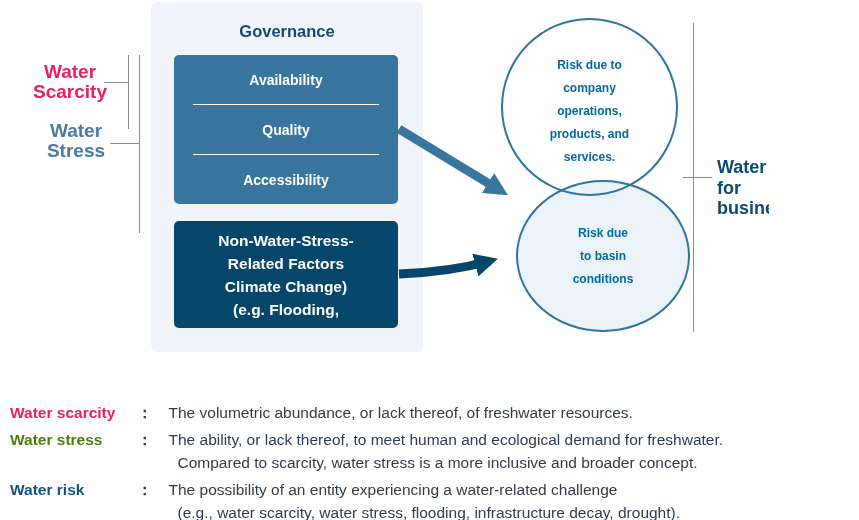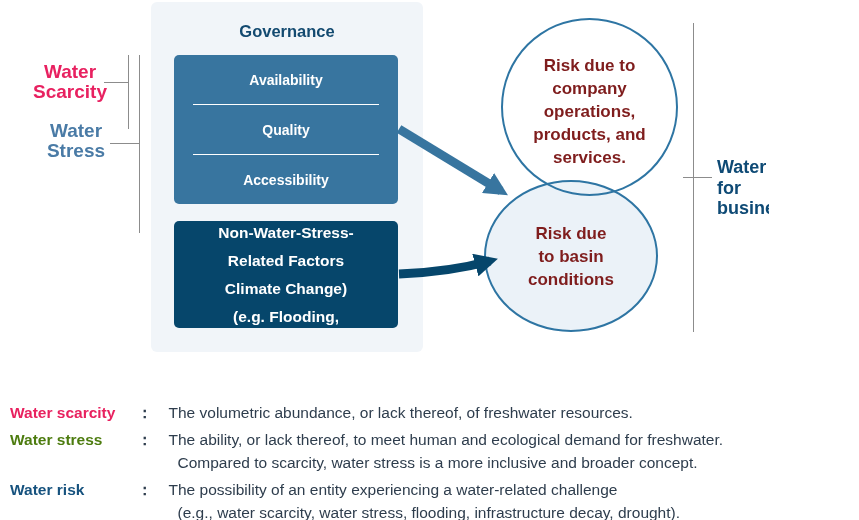--- a/index.html
+++ b/index.html
@@ -17,43 +17,43 @@
   
   .factor-box{position:absolute;left:174px;top:55px;width:224px;height:149px;
               background:#38759f;border-radius:5px;display:flex;flex-direction:column;}
   .factor-row{flex:1;display:flex;align-items:center;justify-content:center;
               color:#ffffff;font-weight:bold;font-size:14px;}
   .factor-divider{height:1px;background:#ffffff;margin:0 19px;flex:none;}
 
   
   .dark-box{position:absolute;left:174px;top:221px;width:224px;height:107px;
             background:#06466b;border-radius:5px;display:flex;flex-direction:column;
-            justify-content:space-between;text-align:center;color:#ffffff;
+            justify-content:center;text-align:center;color:#ffffff;
             font-weight:bold;font-size:15.5px;line-height:23px;}
 
   
   .label-scarcity{position:absolute;left:24px;top:62px;width:92px;text-align:center;
                   color:#e82160;font-weight:bold;font-size:19px;line-height:20px;}
   .label-stress{position:absolute;left:30px;top:121px;width:92px;text-align:center;
                 color:#4a7ba6;font-weight:bold;font-size:19px;line-height:20px;}
 
   
   .line{position:absolute;background:#8c8c8c;}
   .lineA{left:128px;top:55px;width:1px;height:74px;}
   .lineB{left:139px;top:55px;width:1px;height:178px;}
   .tick1{left:104px;top:82px;width:24px;height:1px;}
   .tick2{left:110px;top:143px;width:29px;height:1px;}
   .lineR{left:693px;top:23px;width:1px;height:309px;}
   .tickR{left:683px;top:177px;width:29px;height:1px;}
 
   
   .circle{position:absolute;border:2.5px solid #2e75a3;border-radius:50%;
           display:flex;flex-direction:column;align-items:center;justify-content:center;
-          text-align:center;color:#7f1d1d;font-weight:bold;font-size:17px;line-height:23px;}
-  .circle-basin{left:484px;top:180px;width:170px;height:148px;background:#ebf2f8;}
+          text-align:center;color:#0369a1;font-weight:bold;font-size:12px;line-height:23px;}
+  .circle-basin{left:516px;top:180px;width:170px;height:148px;background:#ebf2f8;}
   .circle-company{left:501px;top:18px;width:173px;height:174px;background:transparent;
                   padding-top:0;}
   .circle-company .ctext{padding-top:8px;}
 
   
   .right-label{position:absolute;left:717px;top:157px;font-weight:bold;
                font-size:18px;line-height:20.5px;color:#0e4a75;}
 
   
   .arrows{position:absolute;left:0;top:0;width:859px;height:520px;pointer-events:none;}

